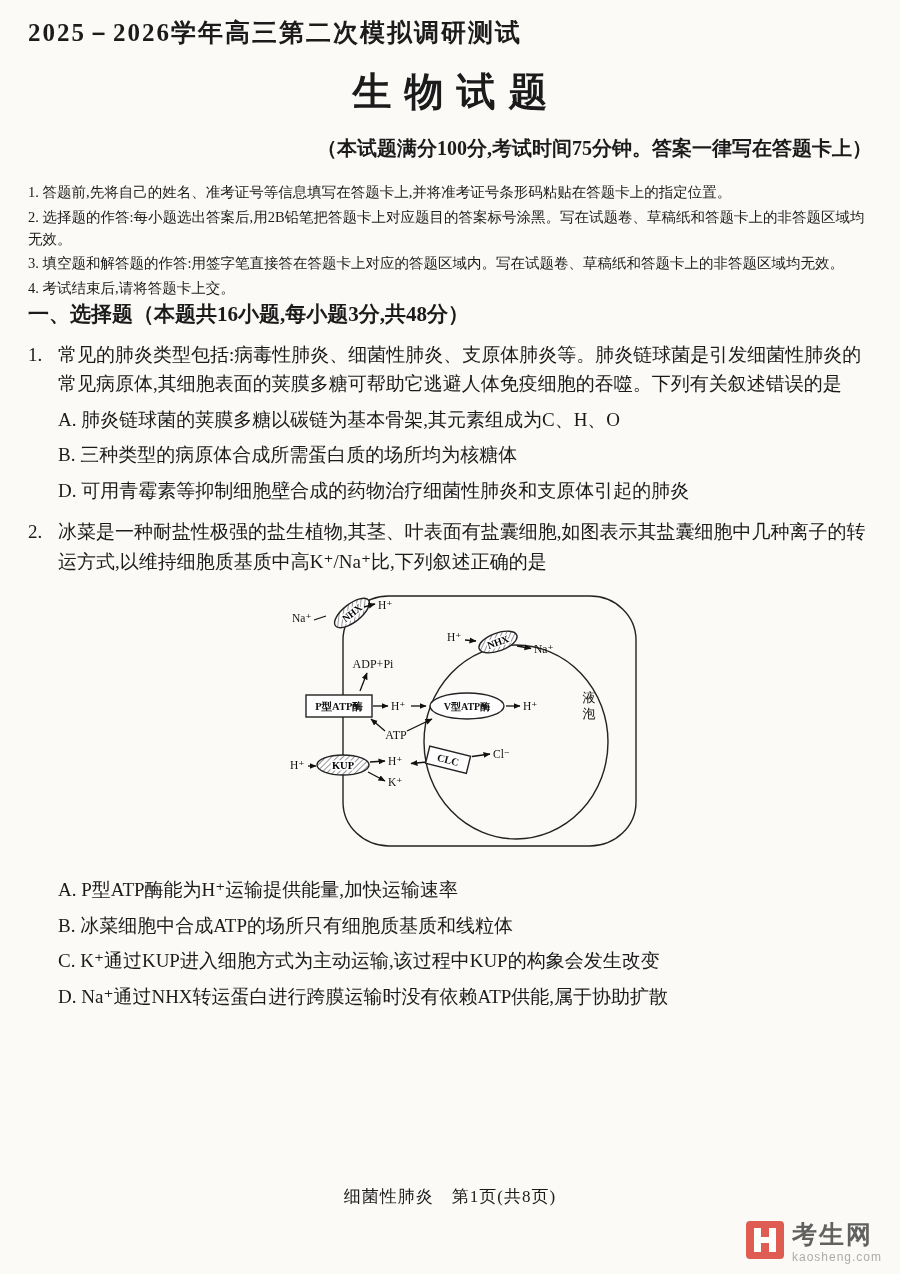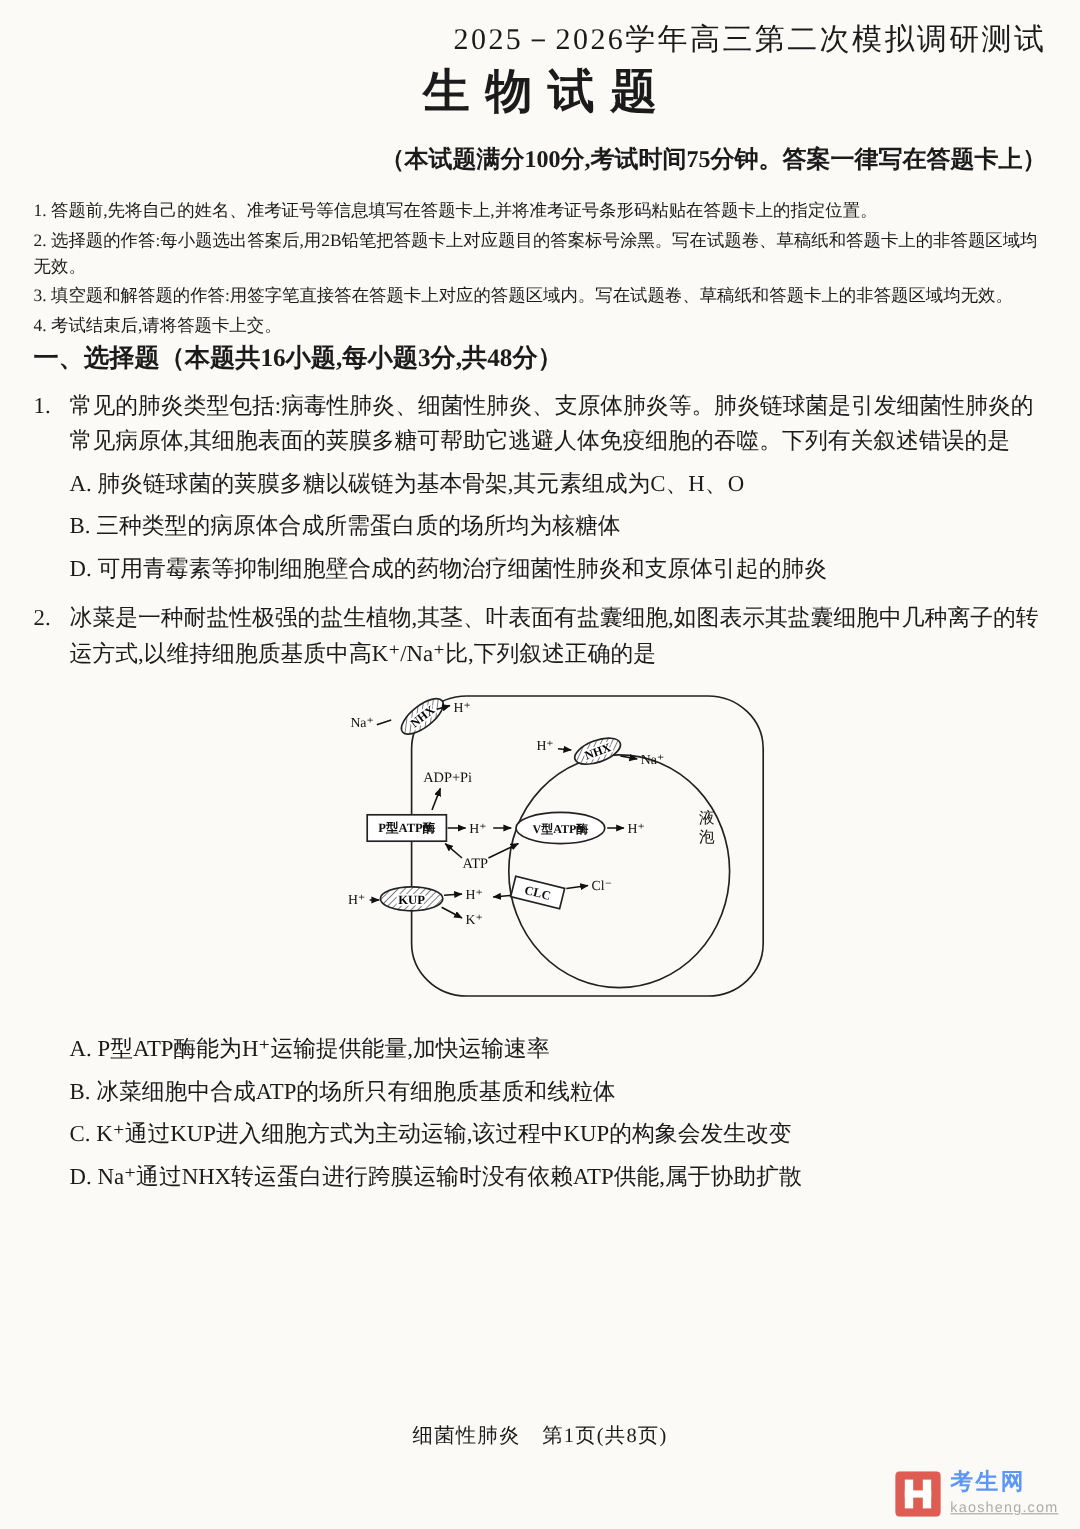--- a/index.html
+++ b/index.html
@@ -7,26 +7,26 @@
   body {
     position:relative;
     background:#fbfaf7;
     color:#1b1b1b;
     font-family:"Liberation Serif","DejaVu Serif",serif;
     overflow:hidden;
   }
   .page { padding:10px 28px 0 28px; }
 
   .header-title {
-    text-align:right; font-size:25px; font-weight:400;
+    text-align:left; font-size:25px; font-weight:700;
     letter-spacing:2px; margin-top:6px;
   }
   .subject-title {
     text-align:center; font-size:39px; font-weight:900;
-    letter-spacing:13px; text-indent:13px; margin-top:0;
+    letter-spacing:13px; text-indent:13px; margin-top:16px;
   }
   .exam-info {
     text-align:right; font-size:20px; font-weight:600; margin-top:16px;
   }
 
   .notices { margin-top:20px; }
   .notices-title { font-size:15px; font-weight:700; }
   .notice-item { font-size:14.5px; line-height:1.5; margin-top:3px;font-family:Liberation Serif, serif; }
 
   .section-title { margin-top:0; font-size:21px; font-weight:700; }
@@ -50,26 +50,26 @@
     position:absolute; left:0; right:0; bottom:66px;
     text-align:center; font-size:17px; letter-spacing:1px;
   }
 
   .watermark {
     position:absolute; right:18px; bottom:10px;
     display:flex; align-items:flex-start; gap:8px; opacity:0.82;
   }
   .wm-text { display:flex; flex-direction:column; align-items:flex-start; }
   .wm-name {
-    color:#3b82f6; font-size:19px; font-weight:700; line-height:1.1;
+    color:#404040; font-size:25px; font-weight:700; line-height:1.1;
     letter-spacing:2px;
     text-align:right;
   }
   .wm-url { color:#9a9a9a; font-size:12px; letter-spacing:1px; margin-top:2px;
-    font-family:"Liberation Sans","DejaVu Sans",sans-serif;text-decoration:underline; }
+    font-family:"Liberation Sans","DejaVu Sans",sans-serif; }
 </style>
 </head>
 <body>
 
 <div class="page">
 
   <header>
     <div class="header-title">2025－2026学年高三第二次模拟调研测试</div>
     <div class="subject-title">生物试题</div>
     <div class="exam-info">（本试题满分100分,考试时间75分钟。答案一律写在答题卡上）</div>

